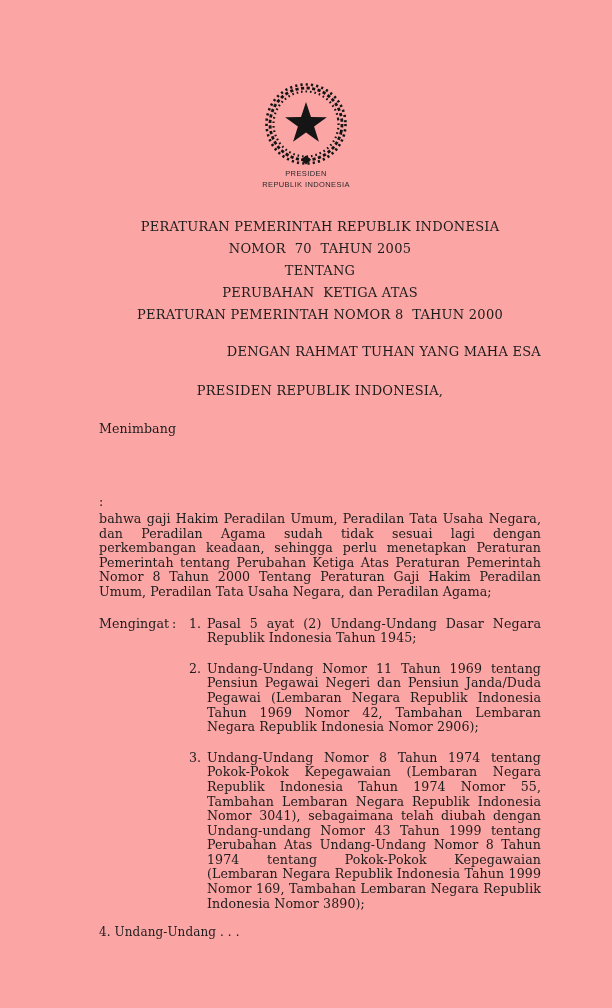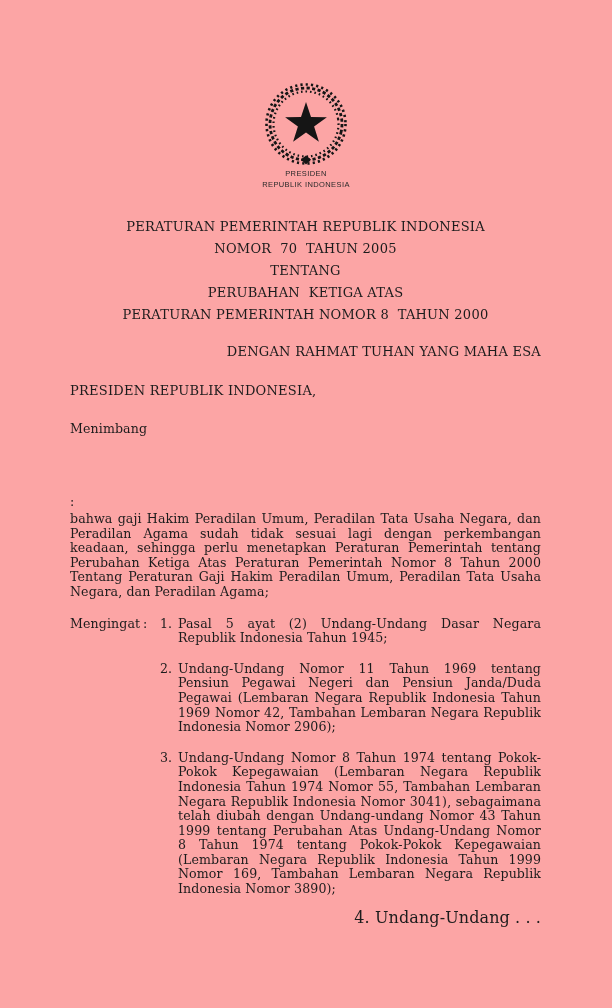--- a/index.html
+++ b/index.html
@@ -29,41 +29,42 @@
     margin-top: 0px;
     font-family: "Liberation Sans", sans-serif;
     font-size: 7.5px;
     line-height: 11px;
     letter-spacing: 0.4px;
     color: #2a2a2a;
   }
   
   .content {
     padding: 0 71px 0 70px; 
+    margin-left: 29px;
   }
   .title-block {
     margin-top: 26px;
   }
   .title-line {
     text-align: center;
     font-size: 13px;
     line-height: 22px;
     letter-spacing: 0.25px;
     white-space: pre;
   }
   .grace-line {
     margin-top: 18px;
     text-align: right;
     font-size: 13px;
     line-height: 16px;
     letter-spacing: 0.25px;
   }
   .issuer-line {
     margin-top: 23px;
-    text-align: left;
+    text-align: center;
     font-size: 13px;
     line-height: 16px;
     letter-spacing: 0.25px;
   }
   .clause {
     display: flex;
     font-size: 12.6px;
     line-height: 14.6px;
     letter-spacing: 0.1px;
   }
@@ -74,22 +75,21 @@
   .clause-body  { flex: 1; text-align: justify; }
   .legal-item {
     display: flex;
     margin-top: 16px;
   }
   .legal-item:first-child { margin-top: 0; }
   .item-num  { flex: 0 0 18px; }
   .item-text { flex: 1; text-align: justify; }
   .catchword {
     margin-top: 14px;
-    text-align: right;
-    font-size: 16px;
+    font-size: 12px;
     line-height: 14.6px;
     letter-spacing: 0.1px;
   }
 </style>
 </head>
 <body>
 
 <div class="page">
 
   <div class="letterhead">

